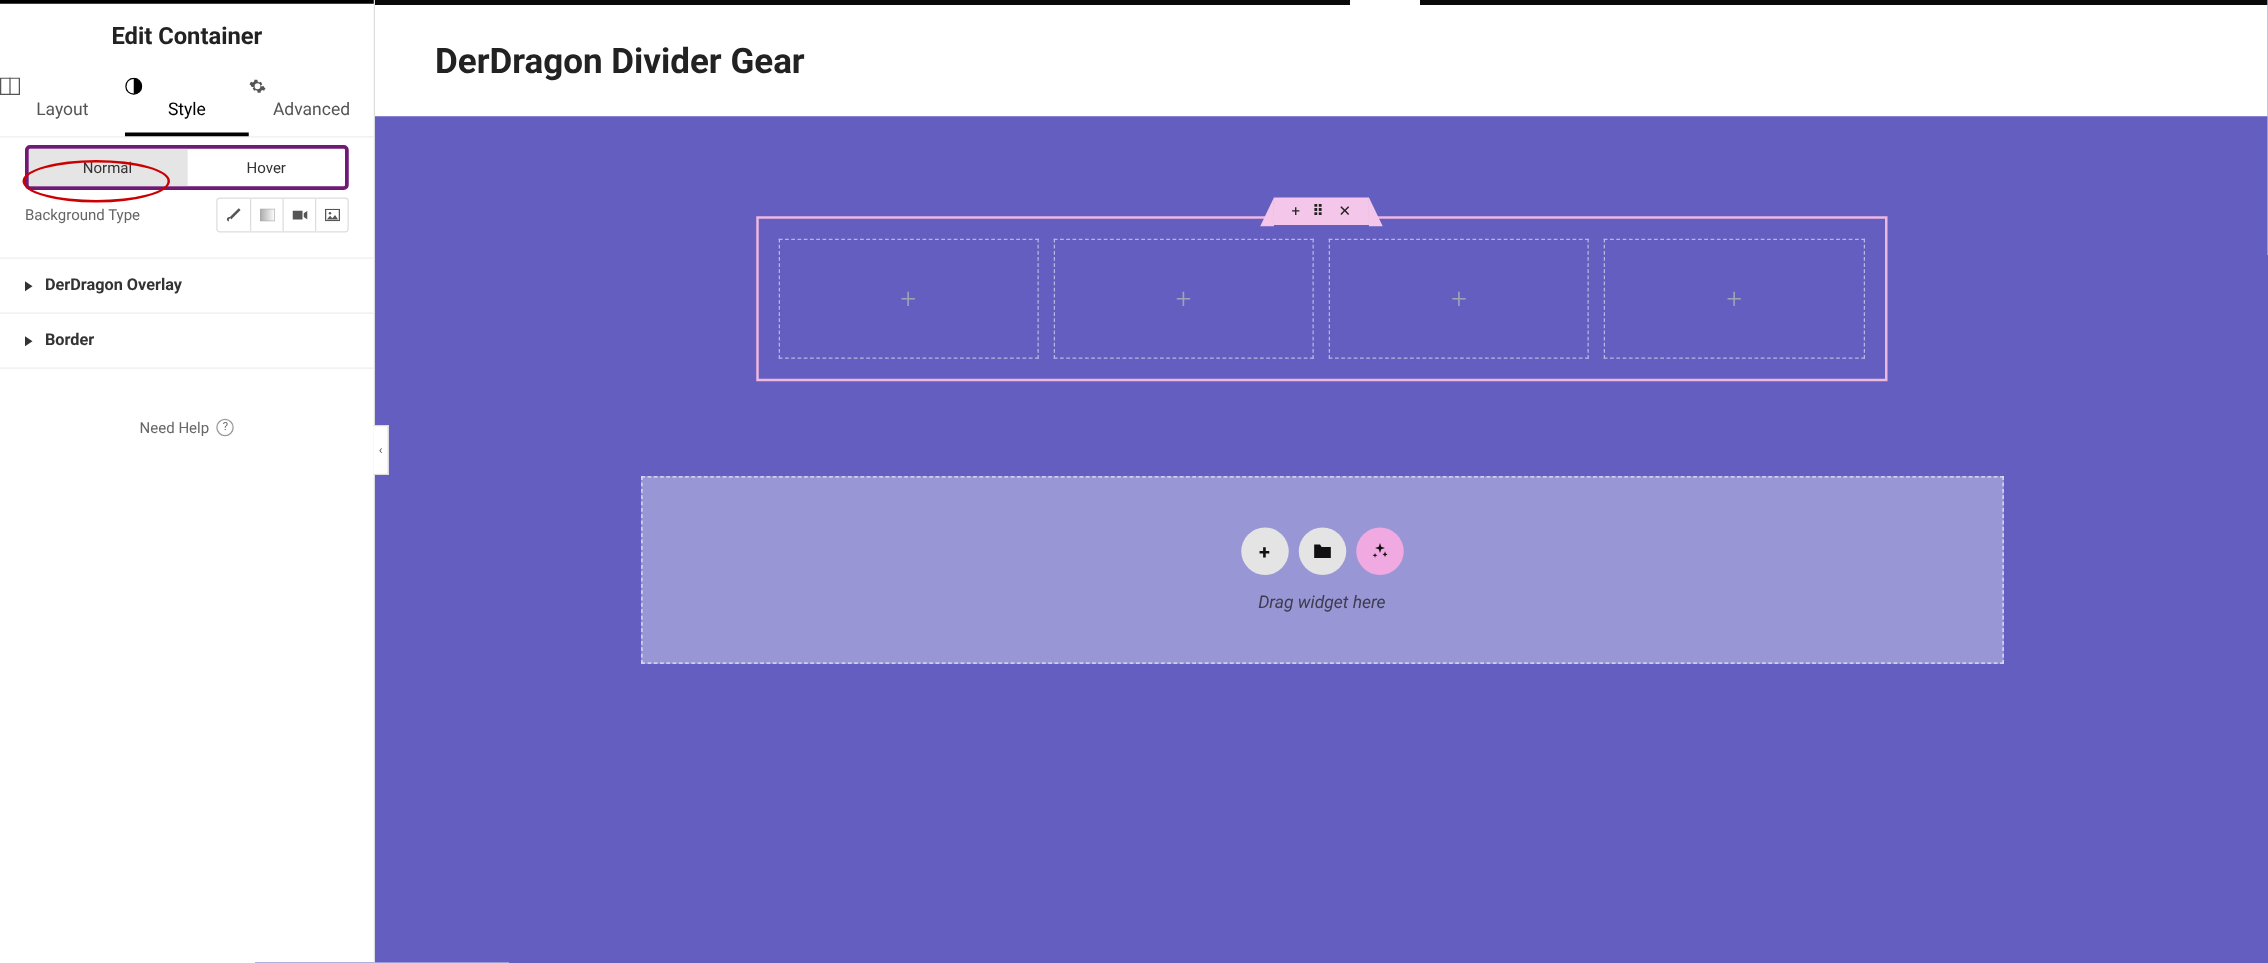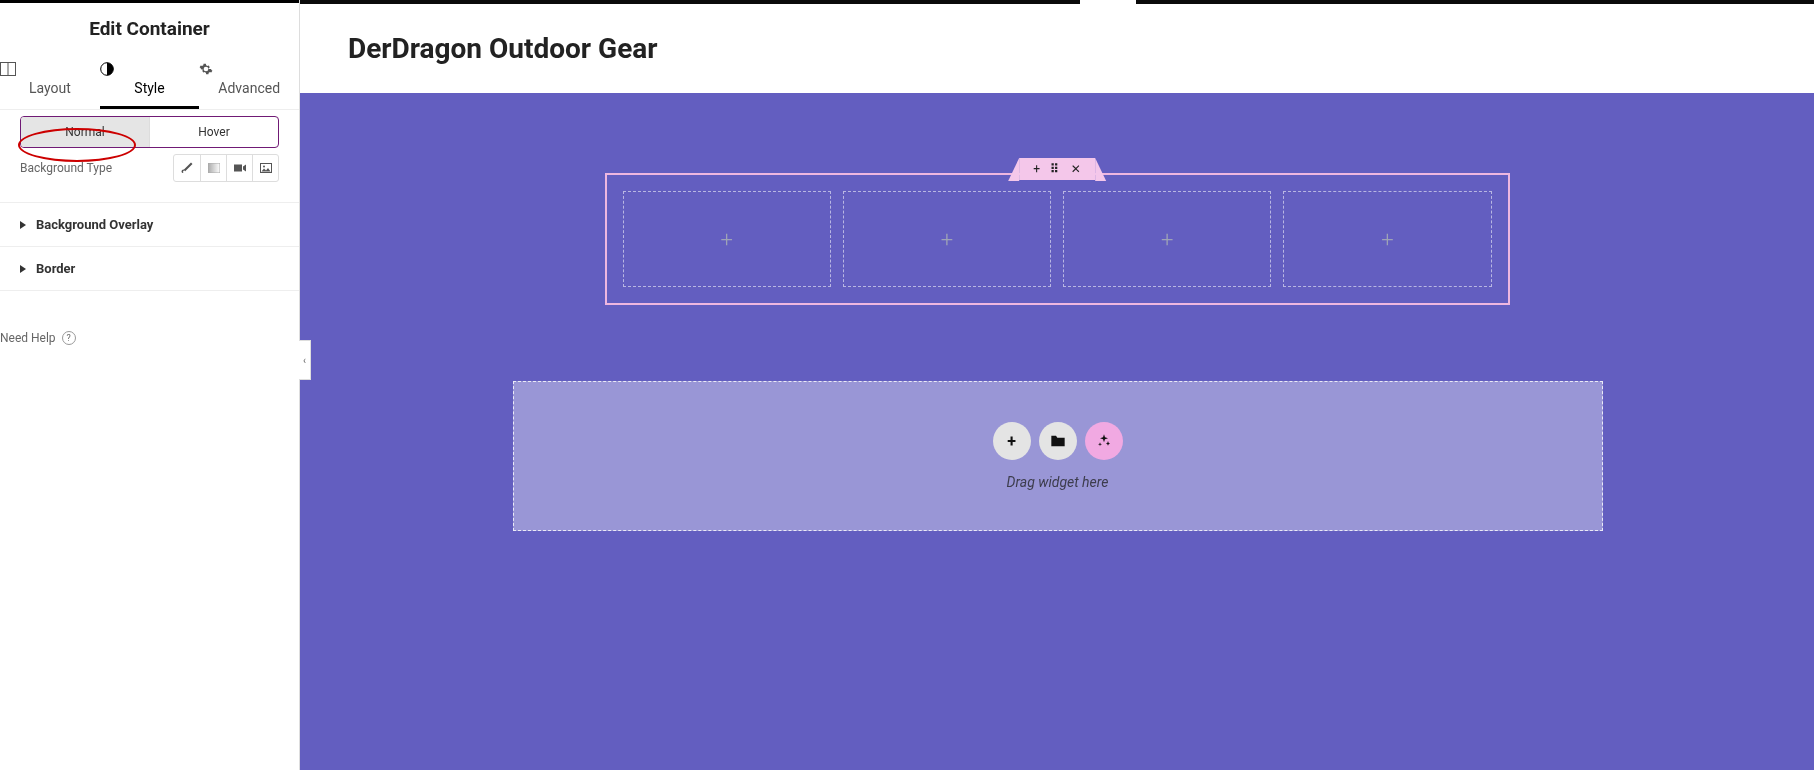--- a/index.html
+++ b/index.html
@@ -16,32 +16,32 @@
 .tab.active .ico,.tab.active .lbl{color:#000;}
 
 .section{border-bottom:1px solid #eee;}
 .sec-header{display:flex;align-items:center;padding:14px 20px;cursor:pointer;}
 .sec-header .caret{width:0;height:0;border-left:4px solid transparent;border-right:4px solid transparent;border-bottom:6px solid #333;transform:rotate(180deg);margin-right:8px;}
 .sec-header .ttl{font-weight:700;font-size:13px;}
 .sec-body{padding:0 20px 20px;}
 
 .circ{position:absolute;left:18px;top:128px;width:118px;height:34px;border:2px solid #c00;border-radius:50%/50%;pointer-events:none;}
 
-.seg{display:flex;border:1px solid #701a75;border-radius:4px;overflow:hidden;margin-top:6px;}
+.seg{display:flex;border:3px solid #701a75;border-radius:4px;overflow:hidden;margin-top:6px;}
 .seg div{flex:1;text-align:center;padding:8px 0;font-size:12px;cursor:pointer;}
 .seg .act{background:#e5e5e5;}
 .seg div+div{border-left:1px solid #ddd;}
 
 .row{display:flex;align-items:center;justify-content:space-between;margin-top:6px;}
 .row .lbl{font-size:12px;color:#666;}
 .btype{display:flex;border:1px solid #ddd;border-radius:3px;overflow:hidden;}
 .btype div{width:26px;height:26px;display:flex;align-items:center;justify-content:center;border-left:1px solid #ddd;cursor:pointer;font-size:12px;color:#555;}
 .btype div:first-child{border-left:none;}
 
-.help{text-align:center;margin-top:40px;font-size:12px;color:#666;display:flex;align-items:center;gap:6px;}
+.help{text-align:center;margin-top:40px;font-size:12px;color:#666;display:flex;align-items:center;justify-content:center;gap:6px;}
 .help .q{width:14px;height:14px;border:1px solid #999;border-radius:50%;font-size:9px;display:inline-flex;align-items:center;justify-content:center;}
 
 .collapse-handle{position:absolute;right:-12px;top:340px;width:12px;height:40px;background:#fff;border:1px solid #ddd;border-left:none;display:flex;align-items:center;justify-content:center;cursor:pointer;font-size:10px;color:#666;}
 
 .preview{flex:1;display:flex;flex-direction:column;overflow:hidden;}
 .topstripe{height:4px;background:#0a0a0a;display:flex;}
 .topstripe .gap{background:#fff;width:56px;height:100%;margin-left:780px;}
 
 .site-header{display:flex;align-items:center;justify-content:space-between;padding:28px 48px 28px 48px;background:#fff;}
 .brand{font-size:28px;font-weight:700;color:#222;}
@@ -148,21 +148,21 @@
                 </svg>
             </div>
           </div>
         </div>
       </div>
     </div>
 
     <div class="section">
       <div class="sec-header collapsed">
         <span style="width:0;height:0;border-top:4px solid transparent;border-bottom:4px solid transparent;border-left:6px solid #333;margin-right:10px;"></span>
-        <span class="ttl">Background Overlay</span>
+        <span class="ttl">DerDragon Overlay</span>
       </div>
     </div>
     <div class="section">
       <div class="sec-header collapsed">
         <span style="width:0;height:0;border-top:4px solid transparent;border-bottom:4px solid transparent;border-left:6px solid #333;margin-right:10px;"></span>
         <span class="ttl">Border</span>
       </div>
     </div>
 
     <div class="help">
@@ -173,21 +173,21 @@
     <div class="collapse-handle">
       <span>‹</span>
     </div>
   </div>
 
   <div class="preview">
     <div class="topstripe">
       <div class="gap"></div>
     </div>
     <div class="site-header">
-      <div class="brand">DerDragon Outdoor Gear</div>
+      <div class="brand">DerDragon Divider Gear</div>
     </div>
 
     <div class="canvas">
       <div class="cont-wrap" style="width:905px;margin:0 auto;">
         <div class="handlebar">
           <span>+</span>
           <span class="dots">⠿</span>
           <span>✕</span>
         </div>
         <div class="container-sel">

